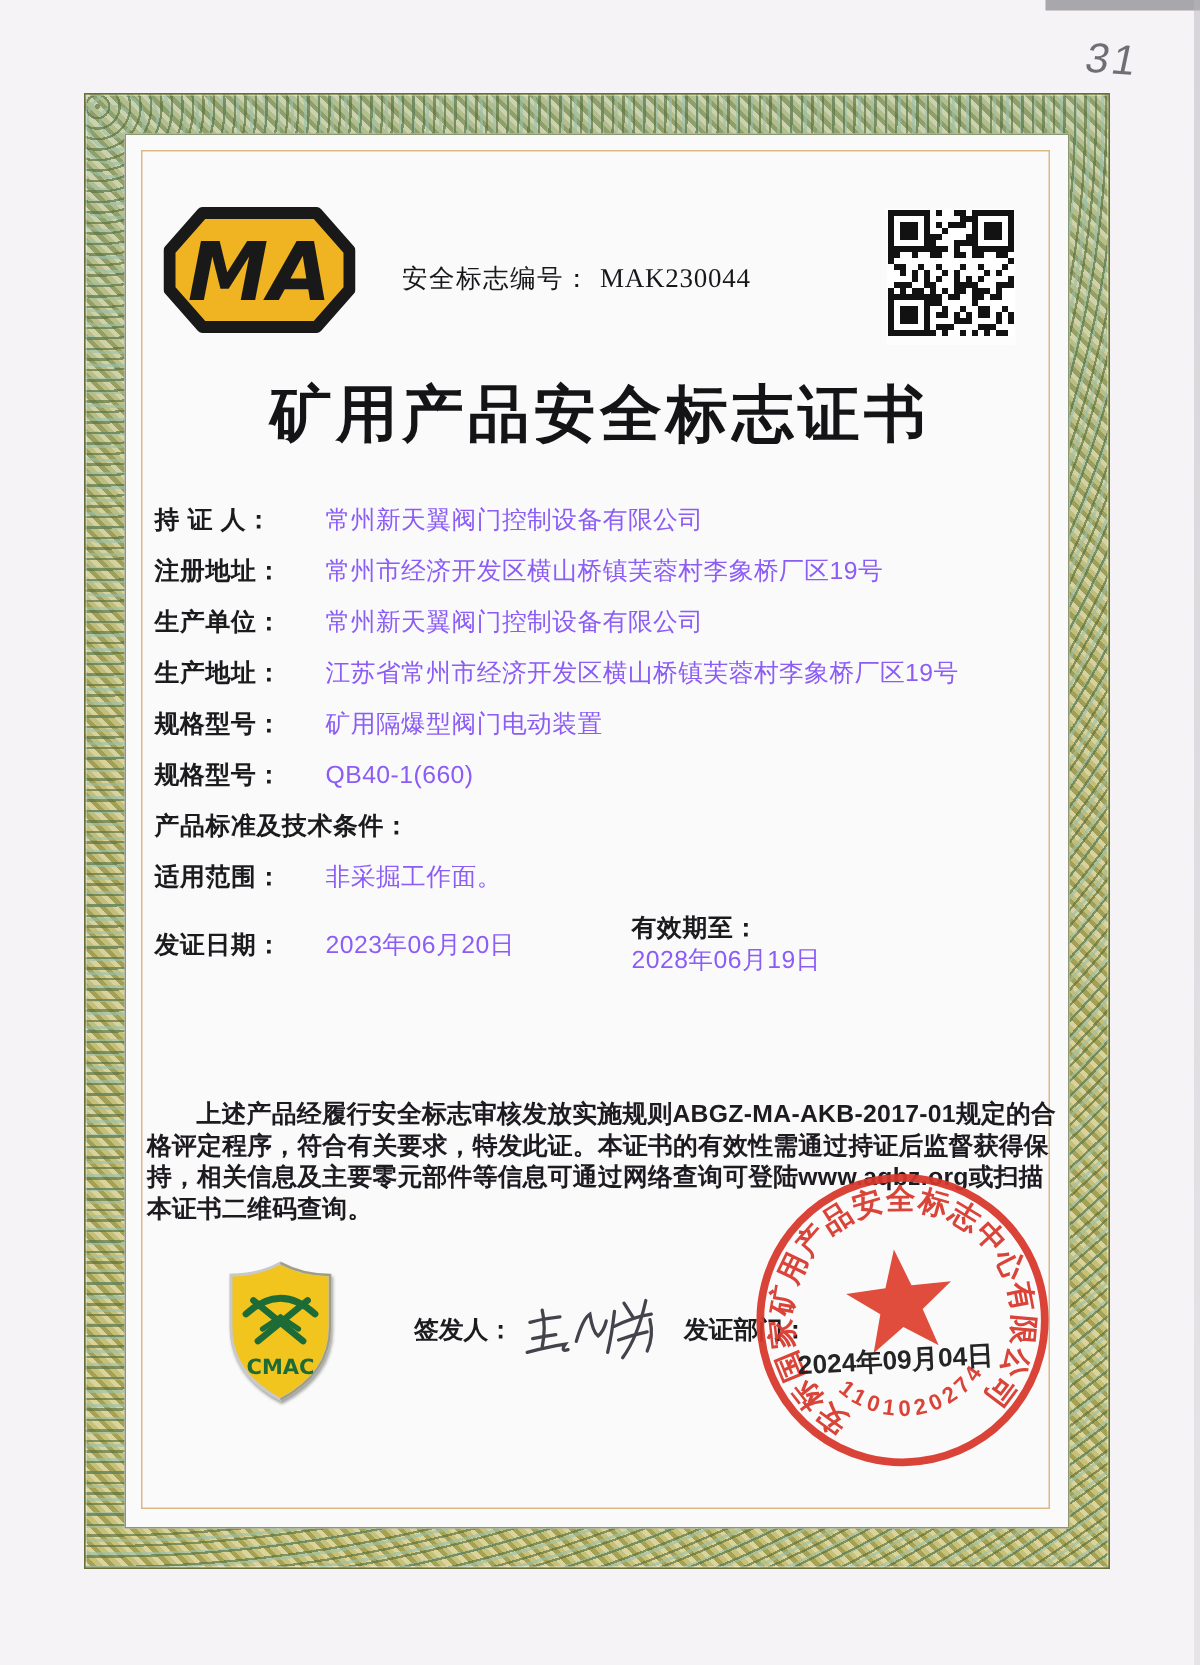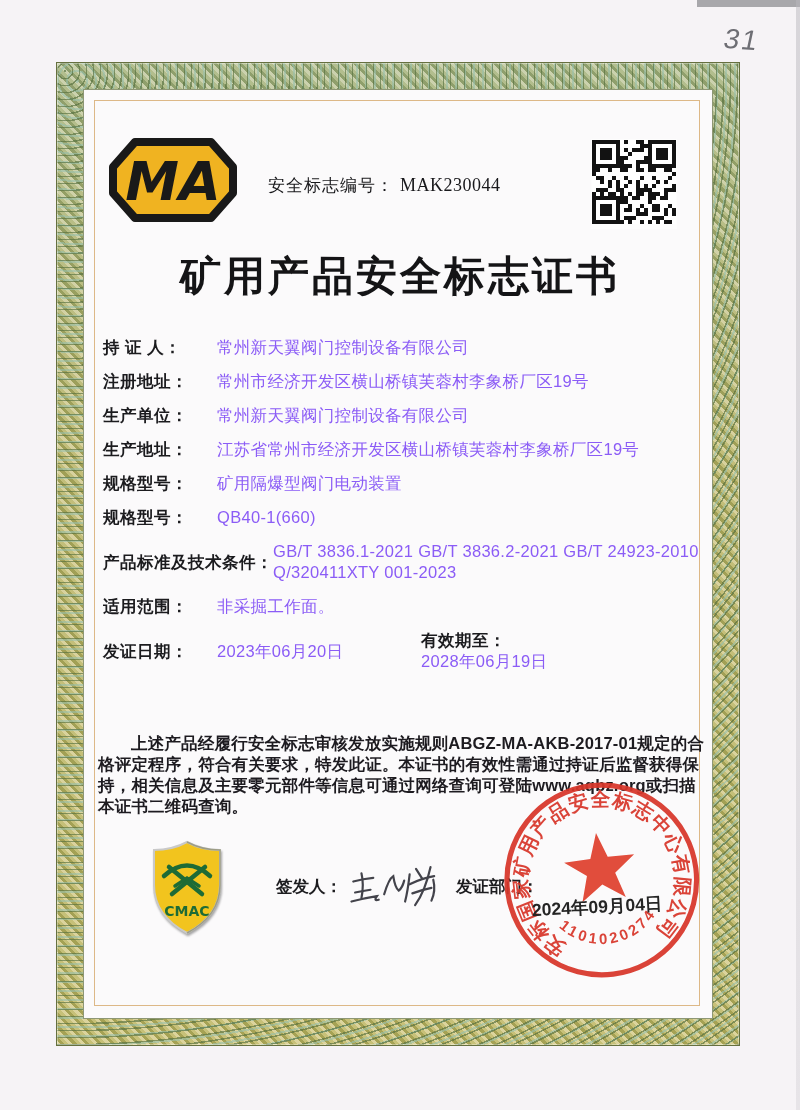--- a/index.html
+++ b/index.html
@@ -291,21 +291,20 @@
     <div class="row">
       <span class="f-label">规格型号：</span>
       <span class="f-value">矿用隔爆型阀门电动装置</span>
     </div>
     <div class="row spec">
       <span class="f-label">规格型号：</span>
       <span class="f-value">QB40-1(660)</span>
     </div>
     <div class="row">
       <span class="f-label wide">产品标准及技术条件：</span>
-      <span class="f-value std">GB/T 3836.1-2021 GB/T 3836.2-2021 GB/T 24923-2010 Q/320411XTY 001-2023</span>
     </div>
     <div class="row usage">
       <span class="f-label">适用范围：</span>
       <span class="f-value">非采掘工作面。</span>
     </div>
     <div class="row dates" style="margin-top:6px;">
       <span class="f-label">发证日期：</span>
       <span class="f-value">2023年06月20日</span>
       <span class="pair2">
         <span class="f-label">有效期至：</span>

